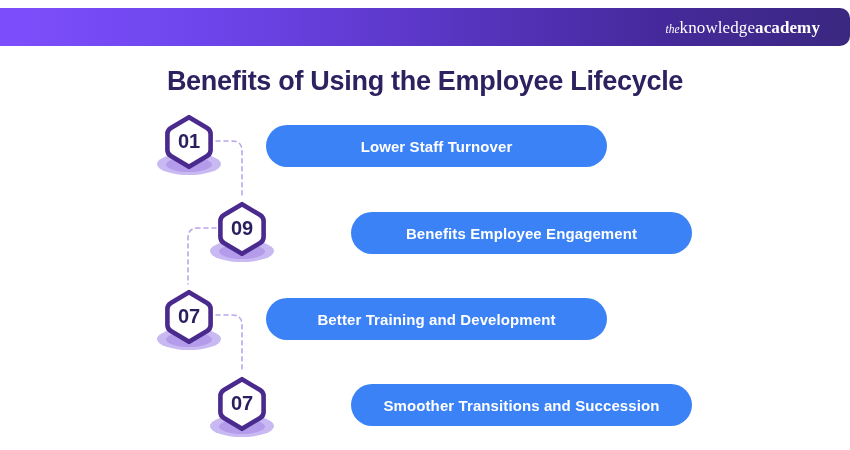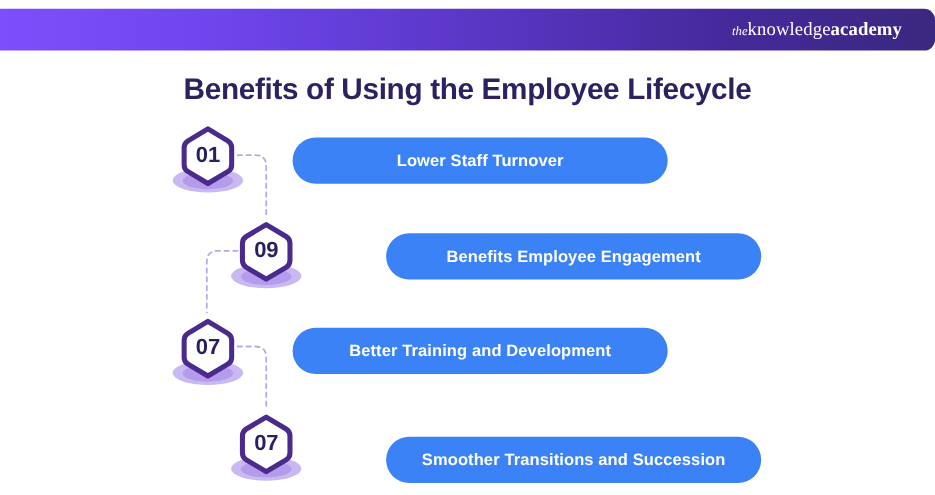--- a/index.html
+++ b/index.html
@@ -120,18 +120,18 @@
     </div>
 
     <div class="node" style="left:215px;top:375px;">
       <div class="shadow-out"></div>
       <div class="shadow-in"></div>
       <svg class="hex" viewBox="0 0 54 58">
         <path d="M27 4.2 L45.1 15 Q48.6 17.1 48.6 21.1 V36.9 Q48.6 40.9 45.1 43 L27 53.8 L8.9 43 Q5.4 40.9 5.4 36.9 V21.1 Q5.4 17.1 8.9 15 Z" fill="#ffffff" stroke="#4b2a8e" stroke-width="4.6" stroke-linejoin="round"></path>
       </svg>
       <div class="num">07</div>
     </div>
-    <div class="pill" style="left:351px;top:397px;width:341px;">
+    <div class="pill" style="left:351px;top:384px;width:341px;">
       <span>Smoother Transitions and Succession</span>
     </div>
 
   </div>
 </div>
 
 </body></html>

